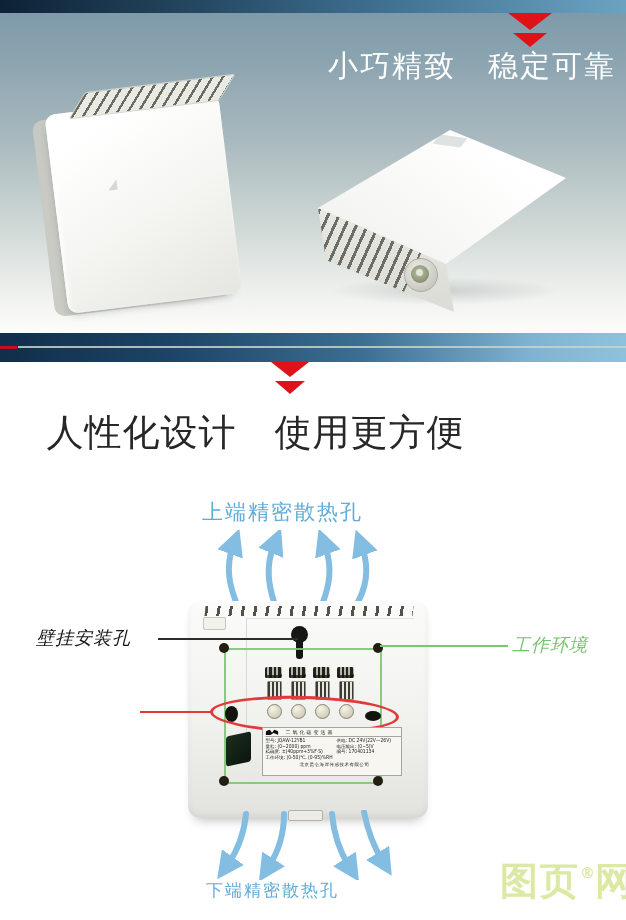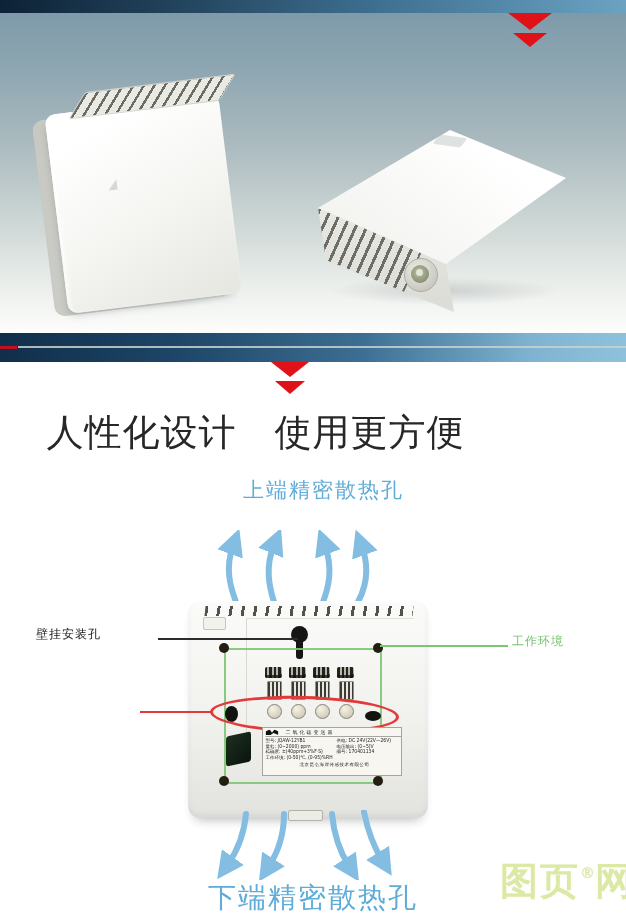--- a/index.html
+++ b/index.html
@@ -67,24 +67,24 @@
   .divider{position:absolute;left:0;top:333px;width:626px;height:29px;
         background:linear-gradient(90deg,#112e4a 0%,#1d4567 28%,#3c6f93 58%,#7fb3d1 85%,#8ec2dc 100%);}
   .divider-line{position:absolute;left:18px;top:13px;width:608px;height:2px;background:#c8d2ce;opacity:.85;}
   .divider-red{position:absolute;left:0;top:13px;width:17px;height:3px;background:#c01022;}
 
   
   .heading{position:absolute;left:0;top:408px;width:511px;margin:0;text-align:center;font-weight:normal;
         font-family:"Liberation Serif","DejaVu Serif",serif;
         font-size:37px;letter-spacing:1px;color:#272727;}
 
-  .top-label{position:absolute;left:202px;top:476px;width:202px;text-align:right;
+  .top-label{position:absolute;left:202px;top:498px;width:202px;text-align:left;
         font-size:21px;letter-spacing:2px;color:#60acd9;white-space:nowrap;}
-  .bottom-label{position:absolute;left:206px;top:879px;width:214px;text-align:center;
-        font-size:28px;letter-spacing:2px;color:#60acd9;white-space:nowrap;}
+  .bottom-label{position:absolute;left:206px;top:879px;width:214px;text-align:left;
+        font-size:17px;letter-spacing:2px;color:#60acd9;white-space:nowrap;}
 
   .arrows-up{position:absolute;left:208px;top:530px;}
   .arrows-down{position:absolute;left:212px;top:810px;}
 
   
   .device{position:absolute;left:188px;top:601px;width:240px;height:217px;border-radius:12px;
         background:linear-gradient(180deg,#fbfbf9 0%,#f1f1ee 55%,#e2e2de 100%);
         box-shadow:0 8px 12px -7px rgba(0,0,0,.30), inset 0 -3px 6px rgba(0,0,0,.06), inset 0 2px 2px rgba(255,255,255,.8);}
   .vents{position:absolute;left:17px;top:5px;width:208px;height:10px;transform:skewX(-6deg);
         background:repeating-linear-gradient(93deg,#53524a 0 3px,rgba(0,0,0,0) 3px 12.2px);}
@@ -127,21 +127,21 @@
         clip-path:polygon(0 100%,0 35%,32% 0,50% 58%,68% 0,100% 38%,100% 100%,62% 62%,38% 100%);}
   .spec-title{letter-spacing:4px;font-size:10px;white-space:nowrap;}
   .spec-cols{display:flex;gap:8px;margin-top:1px;}
   .spec-col{white-space:nowrap;}
   .spec-company{text-align:center;letter-spacing:1px;margin-top:1px;}
 
   
   .line-black{position:absolute;left:158px;top:638px;width:140px;height:2px;background:#2c2c2c;}
   .line-green{position:absolute;left:380px;top:645px;width:128px;height:2px;background:#7cc673;}
   .line-red{position:absolute;left:140px;top:711px;width:72px;height:2px;background:#e23a3a;}
-  .lbl{position:absolute;font-size:12px;white-space:nowrap;letter-spacing:1px;}
+  .lbl{position:absolute;font-size:18px;white-space:nowrap;letter-spacing:1px;font-style:italic;}
   .lbl-wall{left:36px;top:626px;color:#151515;}
   .lbl-four{left:512px;top:633px;color:#76c36d;}
   .lbl-junction{left:18px;top:701px;color:#e23a3a;}
 
   
   .watermark{position:absolute;left:500px;top:856px;color:#dbe9a4;font-weight:bold;white-space:nowrap;}
   .wm-big{font-size:38px;letter-spacing:2px;}
   .wm-reg{font-size:15px;position:relative;top:-16px;}
 </style>
 </head>
@@ -171,20 +171,21 @@
       <div class="p2-lens">
         <span class="p2-lens-in"></span>
         <span class="p2-lens-dot"></span>
       </div>
     </div>
 
     <div class="arrow-hero">
       <i class="tri t1"></i>
         <i class="tri t2"></i>
     </div>
+    <h2 class="hero-title">小巧精致　稳定可靠</h2>
   </section>
 
   <div class="divider">
     <span class="divider-line"></span>
     <span class="divider-red"></span>
   </div>
 
   <div class="arrow-mid">
     <i class="tri t1"></i>
       <i class="tri t2"></i>

